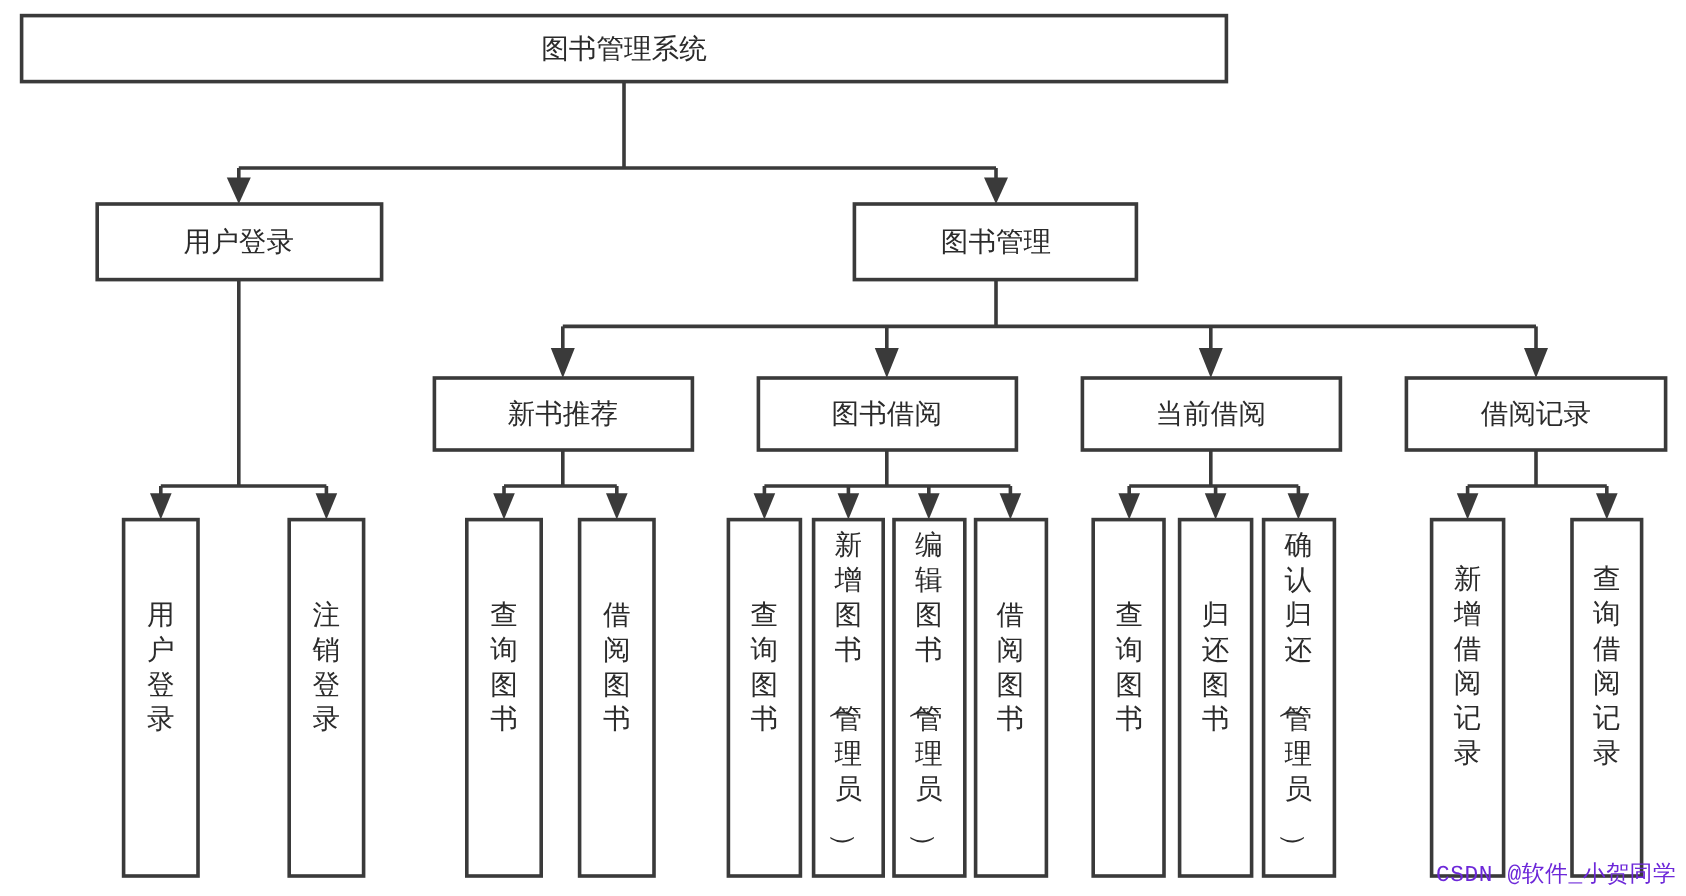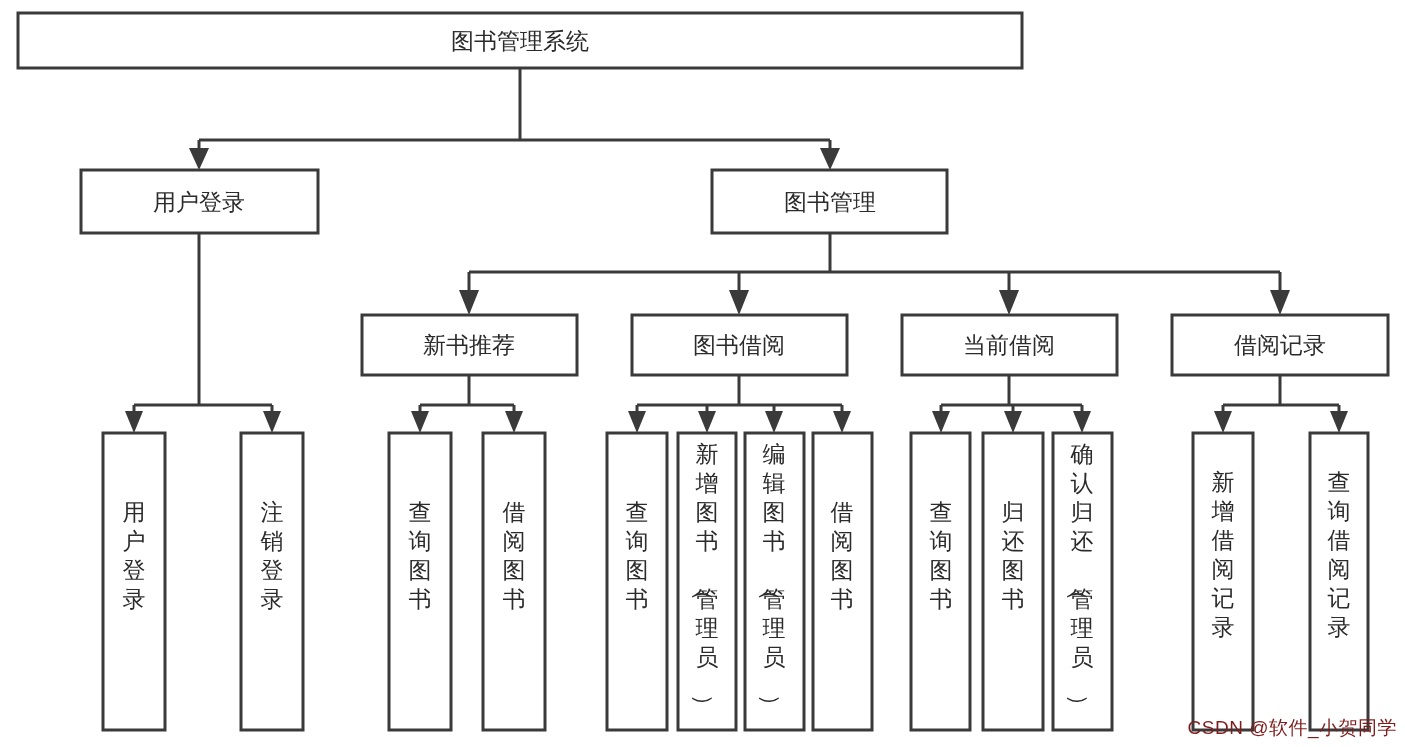--- a/index.html
+++ b/index.html
@@ -51,23 +51,23 @@
   .node-label-v {
     font-family: "DejaVu Sans", "Liberation Sans", sans-serif;
     font-size: 23px;
     fill: #2b2b2b;
     text-anchor: middle;
   }
   .watermark-text {
     position: absolute;
     right: 8px;
     bottom: 6px;
-    font-family: Liberation Sans, sans-serif;
+    font-family: Liberation Mono, monospace;
     font-size: 19px;
-    color: #7f1d1d;
+    color: #6d28d9;
     letter-spacing: 0.5px;
     white-space: nowrap;
     user-select: none;
   }
 </style>
 </head>
 <body>
 
 <div id="diagram-root">
 

